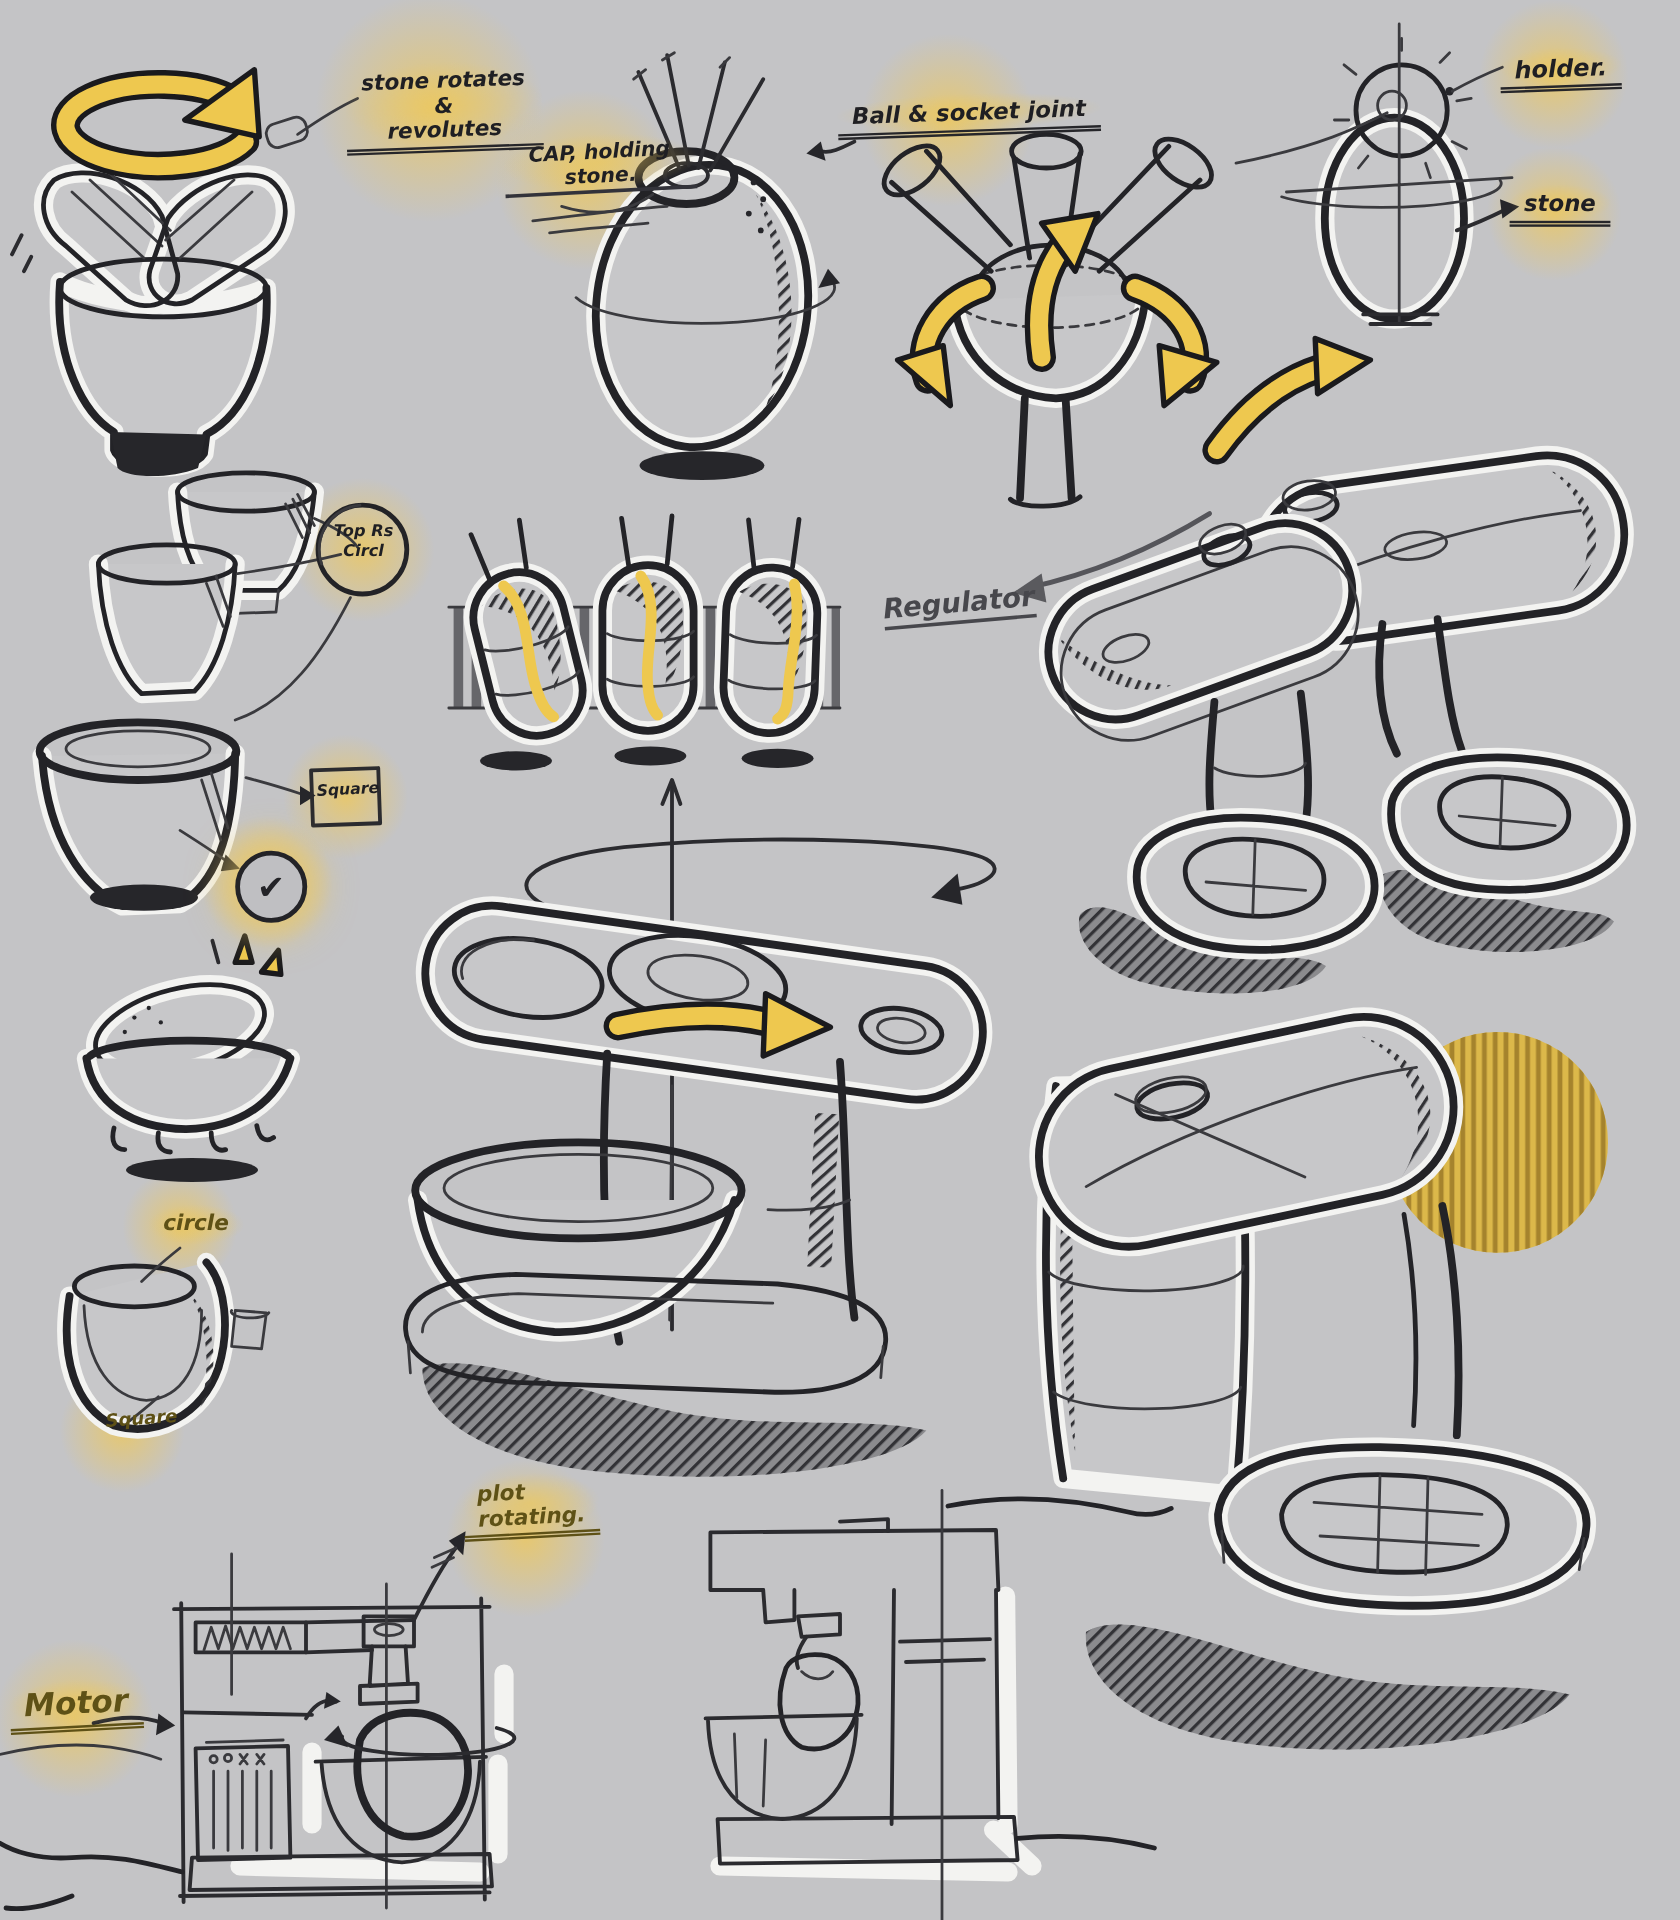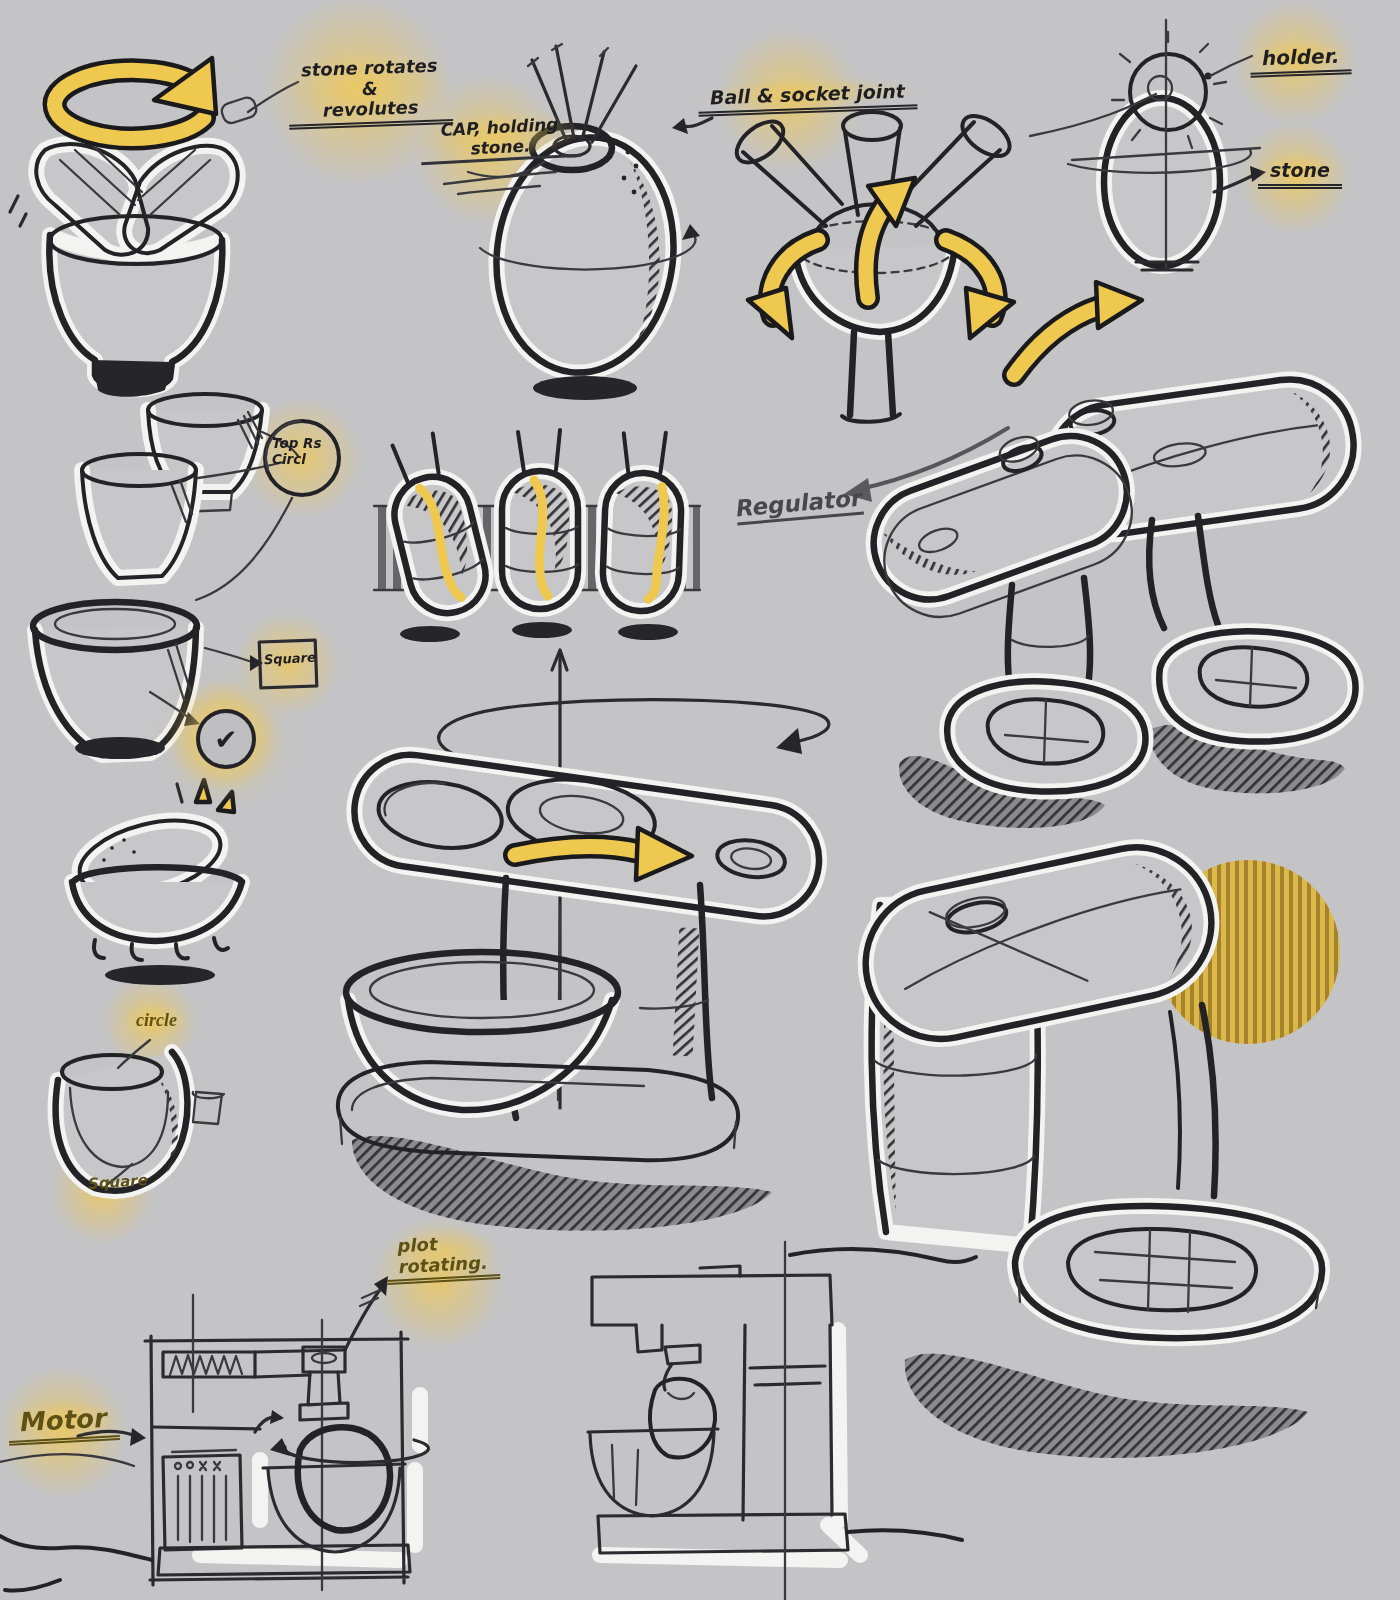--- a/index.html
+++ b/index.html
@@ -423,28 +423,28 @@
 
 <div class="note glow u1" style="left:420px;top:112px;width:136px;text-align:center;font-size:17px;transform:rotate(-3deg);">CAP, holding
 stone.</div>
 
 <div class="note glow u2" style="left:698px;top:78px;font-size:19px;transform:rotate(-2deg);">Ball &amp; socket joint</div>
 
 <div class="note glow u2" style="left:1250px;top:40px;font-size:20px;transform:rotate(-2deg);">holder.</div>
 
 <div class="note glow u2" style="left:1258px;top:154px;font-size:19px;text-align:right;">stone</div>
 
-<div class="note" style="left:272px;top:436px;width:62px;text-align:left;font-size:13.5px;">Top Rs
+<div class="note" style="left:272px;top:436px;width:62px;text-align:center;font-size:13.5px;">Top Rs
 Circl</div>
 
 <div class="note" style="left:264px;top:652px;font-size:13px;transform:rotate(-3deg);">Square</div>
 
 <div class="note u1 c-gray" style="left:736px;top:490px;font-size:23px;transform:rotate(-5deg);">Regulator</div>
 
-<div class="note glow c-olive" style="left:124px;top:1004px;font-size:18px;font-family:Liberation Serif, serif;">circle</div>
+<div class="note glow c-olive" style="left:124px;top:1004px;font-size:18px;">circle</div>
 
 <div class="note c-olive" style="left:88px;top:1174px;font-size:15px;transform:rotate(-4deg);">Square</div>
 
 <div class="note glow u2 c-olive" style="left:386px;top:1228px;font-size:18px;transform:rotate(-3deg);text-align:left;">plot
 rotating.</div>
 
 <div class="note glow u2 c-olive" style="left:8px;top:1400px;font-size:26px;transform:rotate(-3deg);">Motor</div>
 
 <div class="check">✔</div>
 

